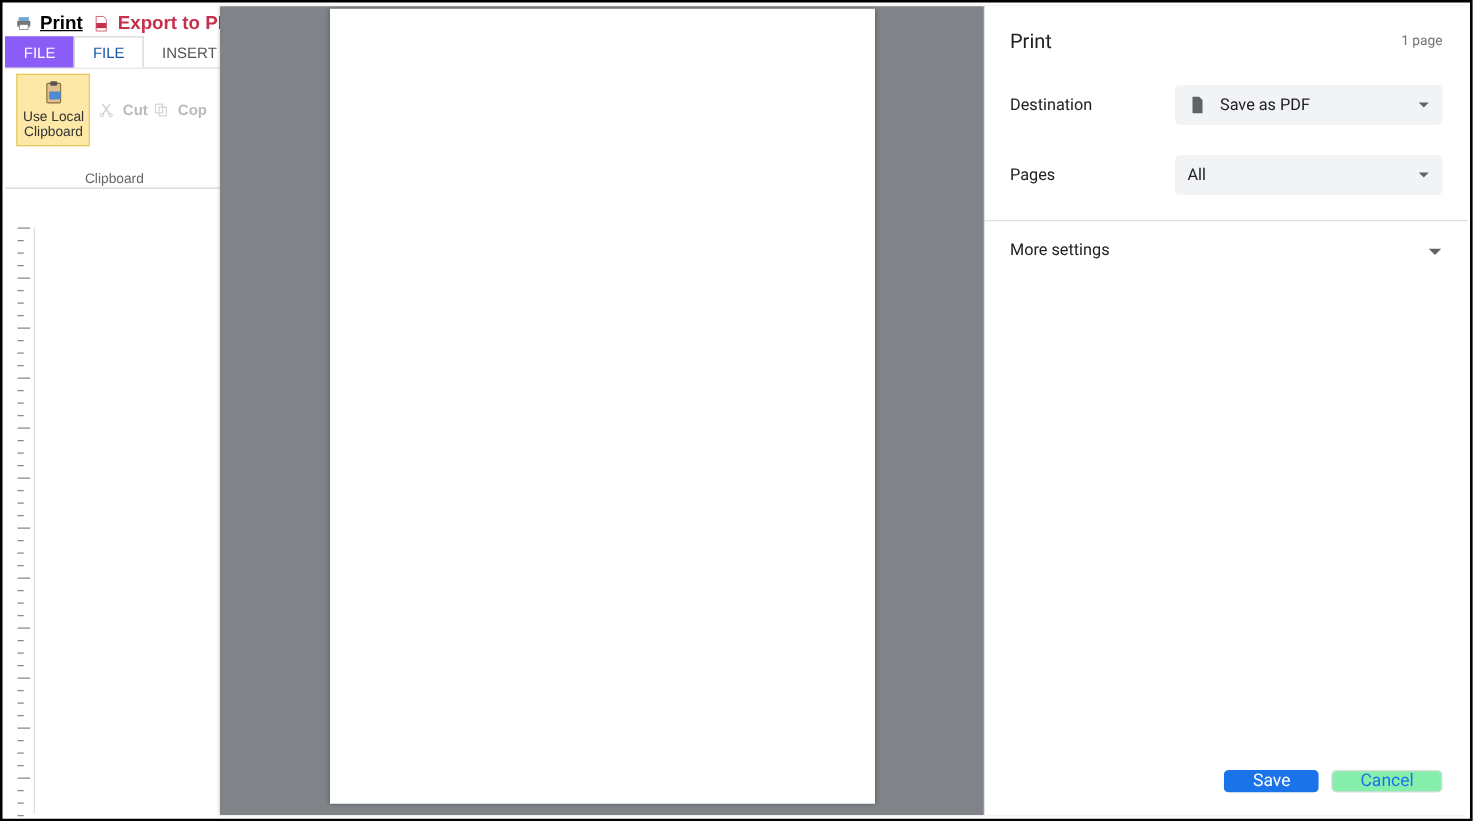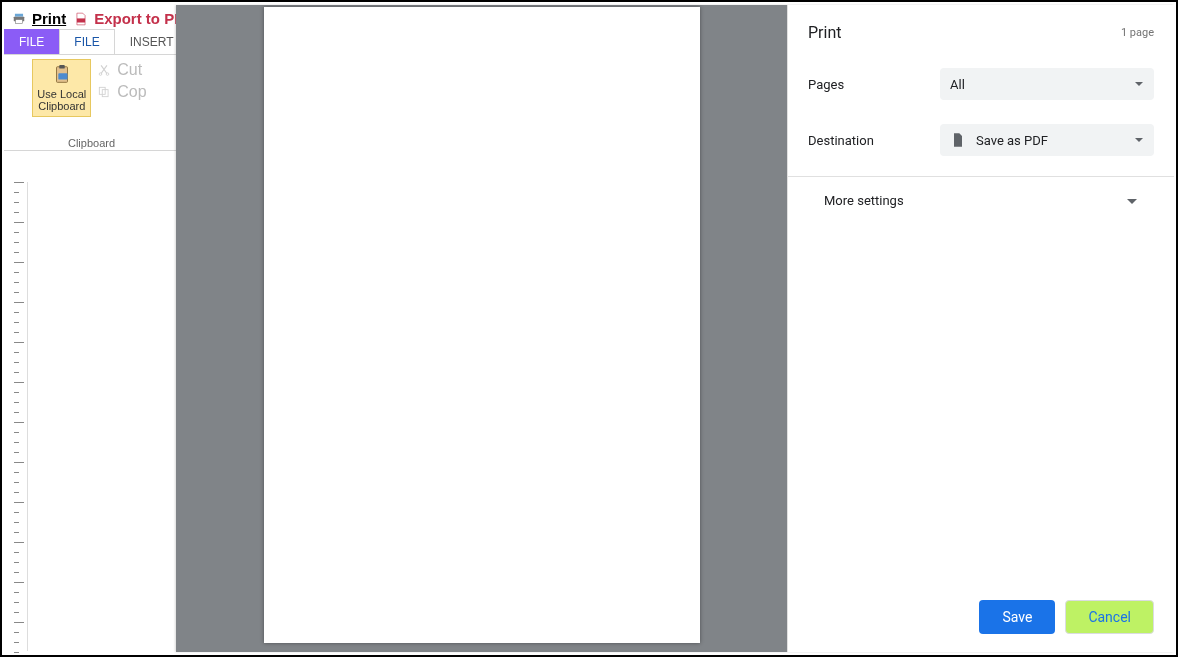--- a/index.html
+++ b/index.html
@@ -18,21 +18,21 @@
 .tabs .tab.file { background: #8b5cf6; color: #fff; font-weight: normal; }
 .tabs .tab.home { background: #fff; color: #1a56a8; border-color: #d6d6d6; }
 .tabs .tab.insert { color: #555; }
 
 .ribbon { display: flex; background: #fff; border-bottom: 1px solid #d6d6d6; height: 96px; }
 .ribbon-group { border-right: 1px solid #e5e5e5; display: flex; flex-direction: column; align-items: center; justify-content: flex-start; position: relative; padding: 4px 4px 14px; }
 .ribbon-group .group-label { position: absolute; bottom: 1px; left: 0; right: 0; text-align: center; font-size: 11px; color: #666; }
 .big-btn { display: flex; flex-direction: column; align-items: center; gap: 2px; padding: 4px 4px; font-size: 11px; color: #333; cursor: pointer; text-align: center; line-height: 12px; }
 .big-btn.active { background: #fde8a8; border: 1px solid #e7c85f; }
 .big-btn .clip-icon { width: 24px; height: 22px; }
-.small-btns { display: flex; flex-direction: column; gap: 4px; padding: 2px 4px; color: #bbb; font-size: 16px; }
+.small-btns { display: flex; flex-direction: row; gap: 4px; padding: 2px 4px; color: #bbb; font-size: 12px; font-weight: bold; }
 .small-btns .row { display: flex; align-items: center; gap: 6px; }
 .small-btns svg { width: 14px; height: 14px; opacity: .45; }
 
 .doc-area { position: absolute; left: 2px; top: 178px; right: 2px; bottom: 2px; background: #fff; }
 .vert-ruler { position: absolute; left: 8px; top: 0; bottom: 0; width: 14px; background: #fff; border-right: 1px solid #ddd; }
 .vert-ruler .tick { position: absolute; left: 0; width: 6px; border-top: 1px solid #888; }
 .stray-data { position: absolute; bottom: 0; font-size: 12px; color: #777; }
 
 
 .overlay { position: absolute; top: 3px; left: 174px; right: 2px; bottom: 3px; background: #fff; display: flex; box-shadow: -1px 0 2px rgba(0,0,0,.15); z-index: 10; }
@@ -46,27 +46,27 @@
 
 .opt-row { display: flex; align-items: center; padding: 12px 20px; }
 .opt-row .label { width: 132px; font-size: 13px; color: #202124; }
 .dropdown { flex: 1; background: #f1f3f4; border-radius: 4px; height: 32px; display: flex; align-items: center; padding: 0 10px; cursor: pointer; position: relative; font-size: 13px; color: #202124; }
 .dropdown .dd-icon { margin-right: 10px; }
 .dropdown .caret { position: absolute; right: 10px; top: 50%; transform: translateY(-50%); }
 .caret svg { width: 10px; height: 10px; fill: #5f6368; }
 
 .divider { height: 1px; background: #e0e0e0; margin: 8px 0 0; }
 
-.more-row { display: flex; align-items: center; justify-content: space-between; padding: 16px 36px; cursor: pointer; font-size: 13px; }
+.more-row { display: flex; align-items: center; justify-content: space-between; padding: 16px 20px; cursor: pointer; font-size: 13px; }
 .more-row .chev svg { width: 12px; height: 12px; fill: #5f6368; }
 
 .footer { margin-top: auto; display: flex; justify-content: flex-end; gap: 10px; padding: 14px 20px 18px; }
-.btn { height: 34px; padding: 0 22px; border-radius: 4px; font-size: 14px; cursor: pointer; display: flex; align-items: center; justify-content: center; border: 1px solid transparent; }
+.btn { height: 18px; padding: 0 22px; border-radius: 4px; font-size: 14px; cursor: pointer; display: flex; align-items: center; justify-content: center; border: 1px solid transparent; }
 .btn.primary { background: #1a73e8; color: #fff; }
-.btn.secondary { background: #bef264; color: #1a73e8; border-color: #dadce0; }
+.btn.secondary { background: #86efac; color: #1a73e8; border-color: #dadce0; }
 
 svg { display: block; }
 </style>
 </head>
 <body>
 
 <div class="app-underlay">
   <div class="toolbar-row">
     <span class="printer-icon">
       <svg viewBox="0 0 24 24" width="14" height="14">
@@ -187,48 +187,48 @@
   <div class="preview-pane">
     <div class="preview-page"></div>
   </div>
   <div class="settings-pane">
     <div class="settings-header">
       <span class="title">Print</span>
       <span class="count">1 page</span>
     </div>
 
     <div class="opt-row">
-      <span class="label">Pages</span>
-      <div class="dropdown">
-        <span>All</span>
-        <span class="caret">
-            <svg viewBox="0 0 10 10">
-              <path d="M1 3l4 4 4-4z"></path>
-            </svg>
-          </span>
-      </div>
-    </div>
-
-    <div class="opt-row">
       <span class="label">Destination</span>
       <div class="dropdown">
         <span class="dd-icon">
           <svg viewBox="0 0 24 24" width="16" height="16">
               <path d="M6 2h8l4 4v16H6z" fill="#5f6368"></path>
             </svg>
         </span>
         <span>Save as PDF</span>
         <span class="caret">
             <svg viewBox="0 0 10 10">
               <path d="M1 3l4 4 4-4z"></path>
             </svg>
           </span>
       </div>
     </div>
 
+    <div class="opt-row">
+      <span class="label">Pages</span>
+      <div class="dropdown">
+        <span>All</span>
+        <span class="caret">
+            <svg viewBox="0 0 10 10">
+              <path d="M1 3l4 4 4-4z"></path>
+            </svg>
+          </span>
+      </div>
+    </div>
+
 
     <div class="divider"></div>
 
     <div class="more-row">
       <span>More settings</span>
       <span class="chev">
           <svg viewBox="0 0 12 12">
             <path d="M1 4l5 5 5-5z"></path>
           </svg>
         </span>

